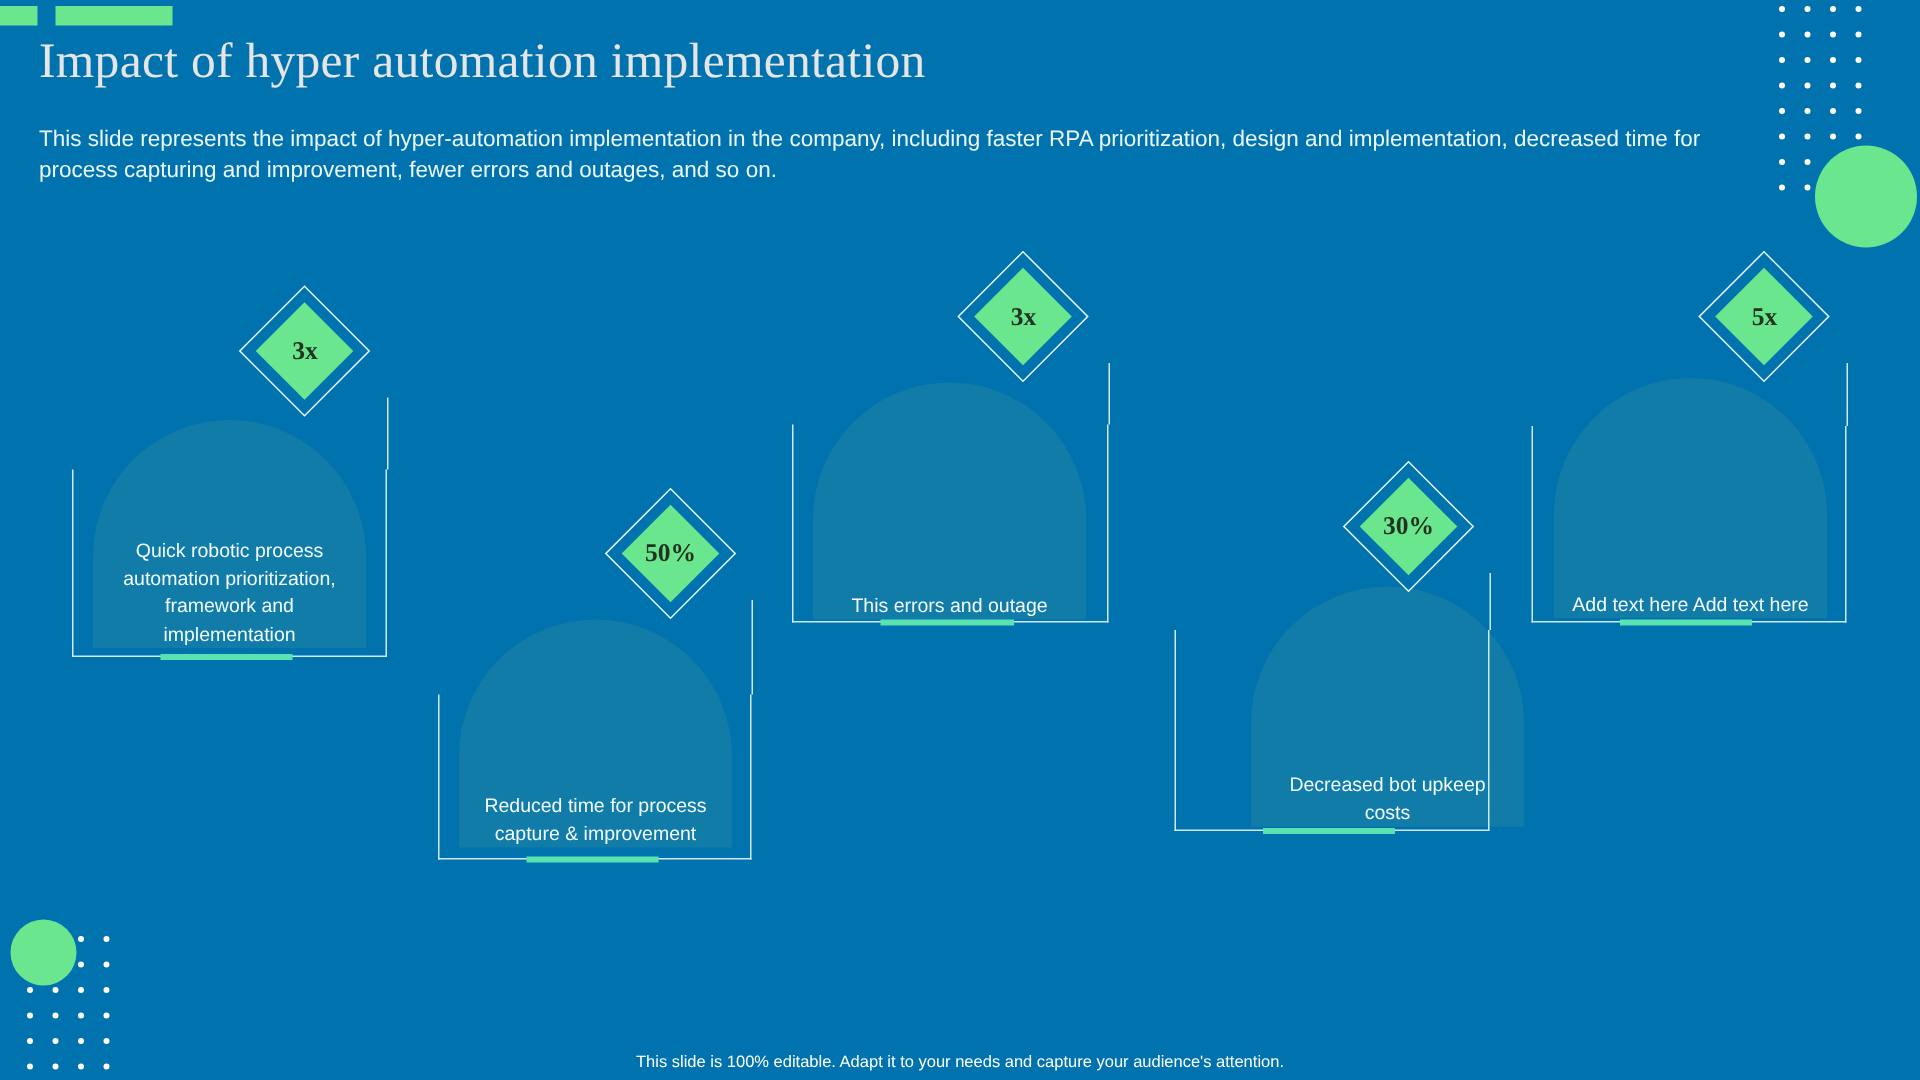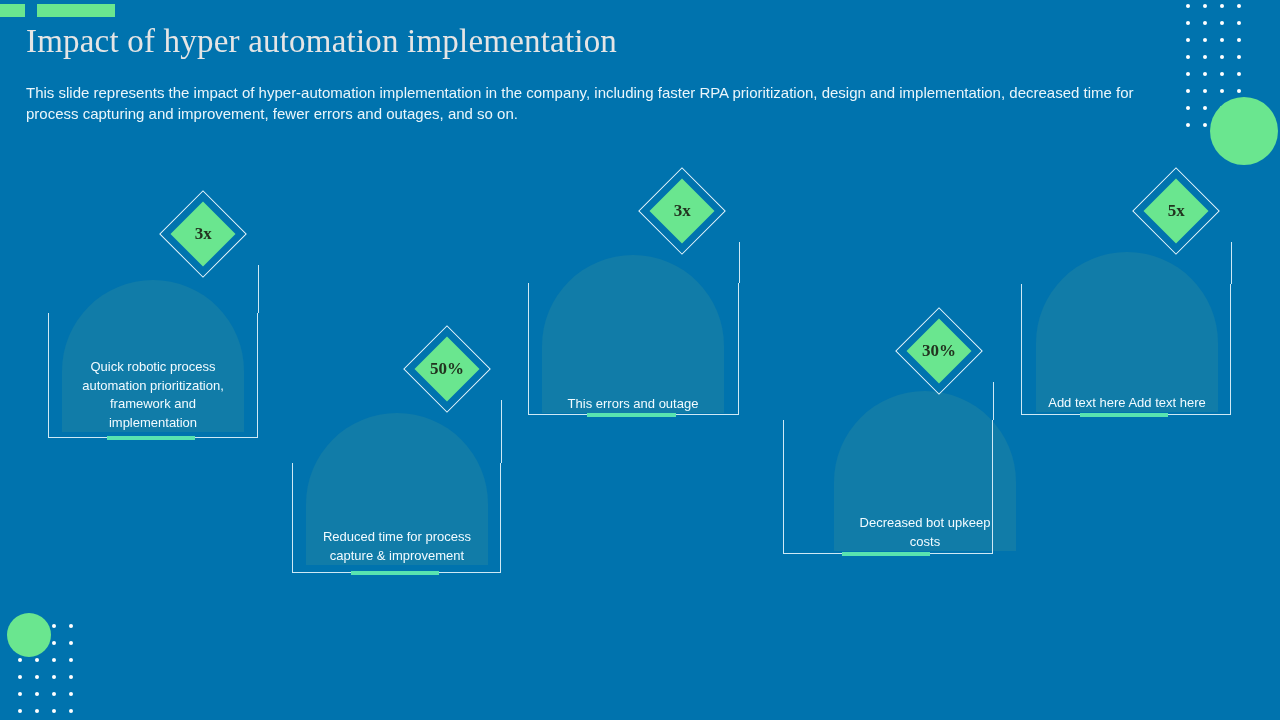--- a/index.html
+++ b/index.html
@@ -256,14 +256,15 @@
         <div class="card-frame-stub" style="top: -42px; height: 42px;"></div>
         <div class="card-underline" style="left: 59px; width: 88px; bottom: -2px;"></div>
       </div>
       <div class="badge" style="left: 1145px; top: 180px;">
         <div class="badge-inner">
           <span class="badge-label">5x</span>
         </div>
       </div>
     </div>
 
+  <div id="footer-note">This slide is 100% editable. Adapt it to your needs and capture your audience's attention.</div>
 
 </div>
 
 </body></html>

